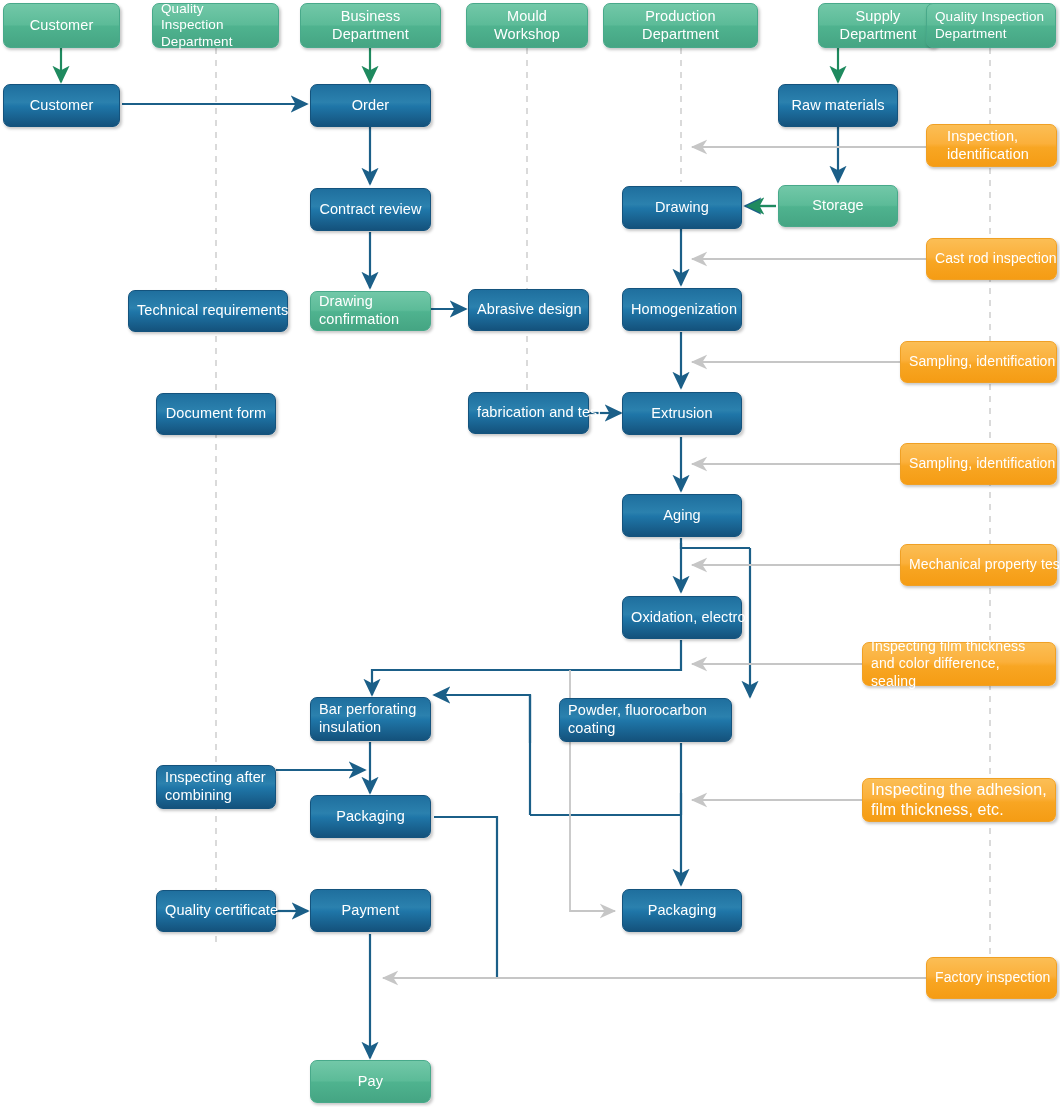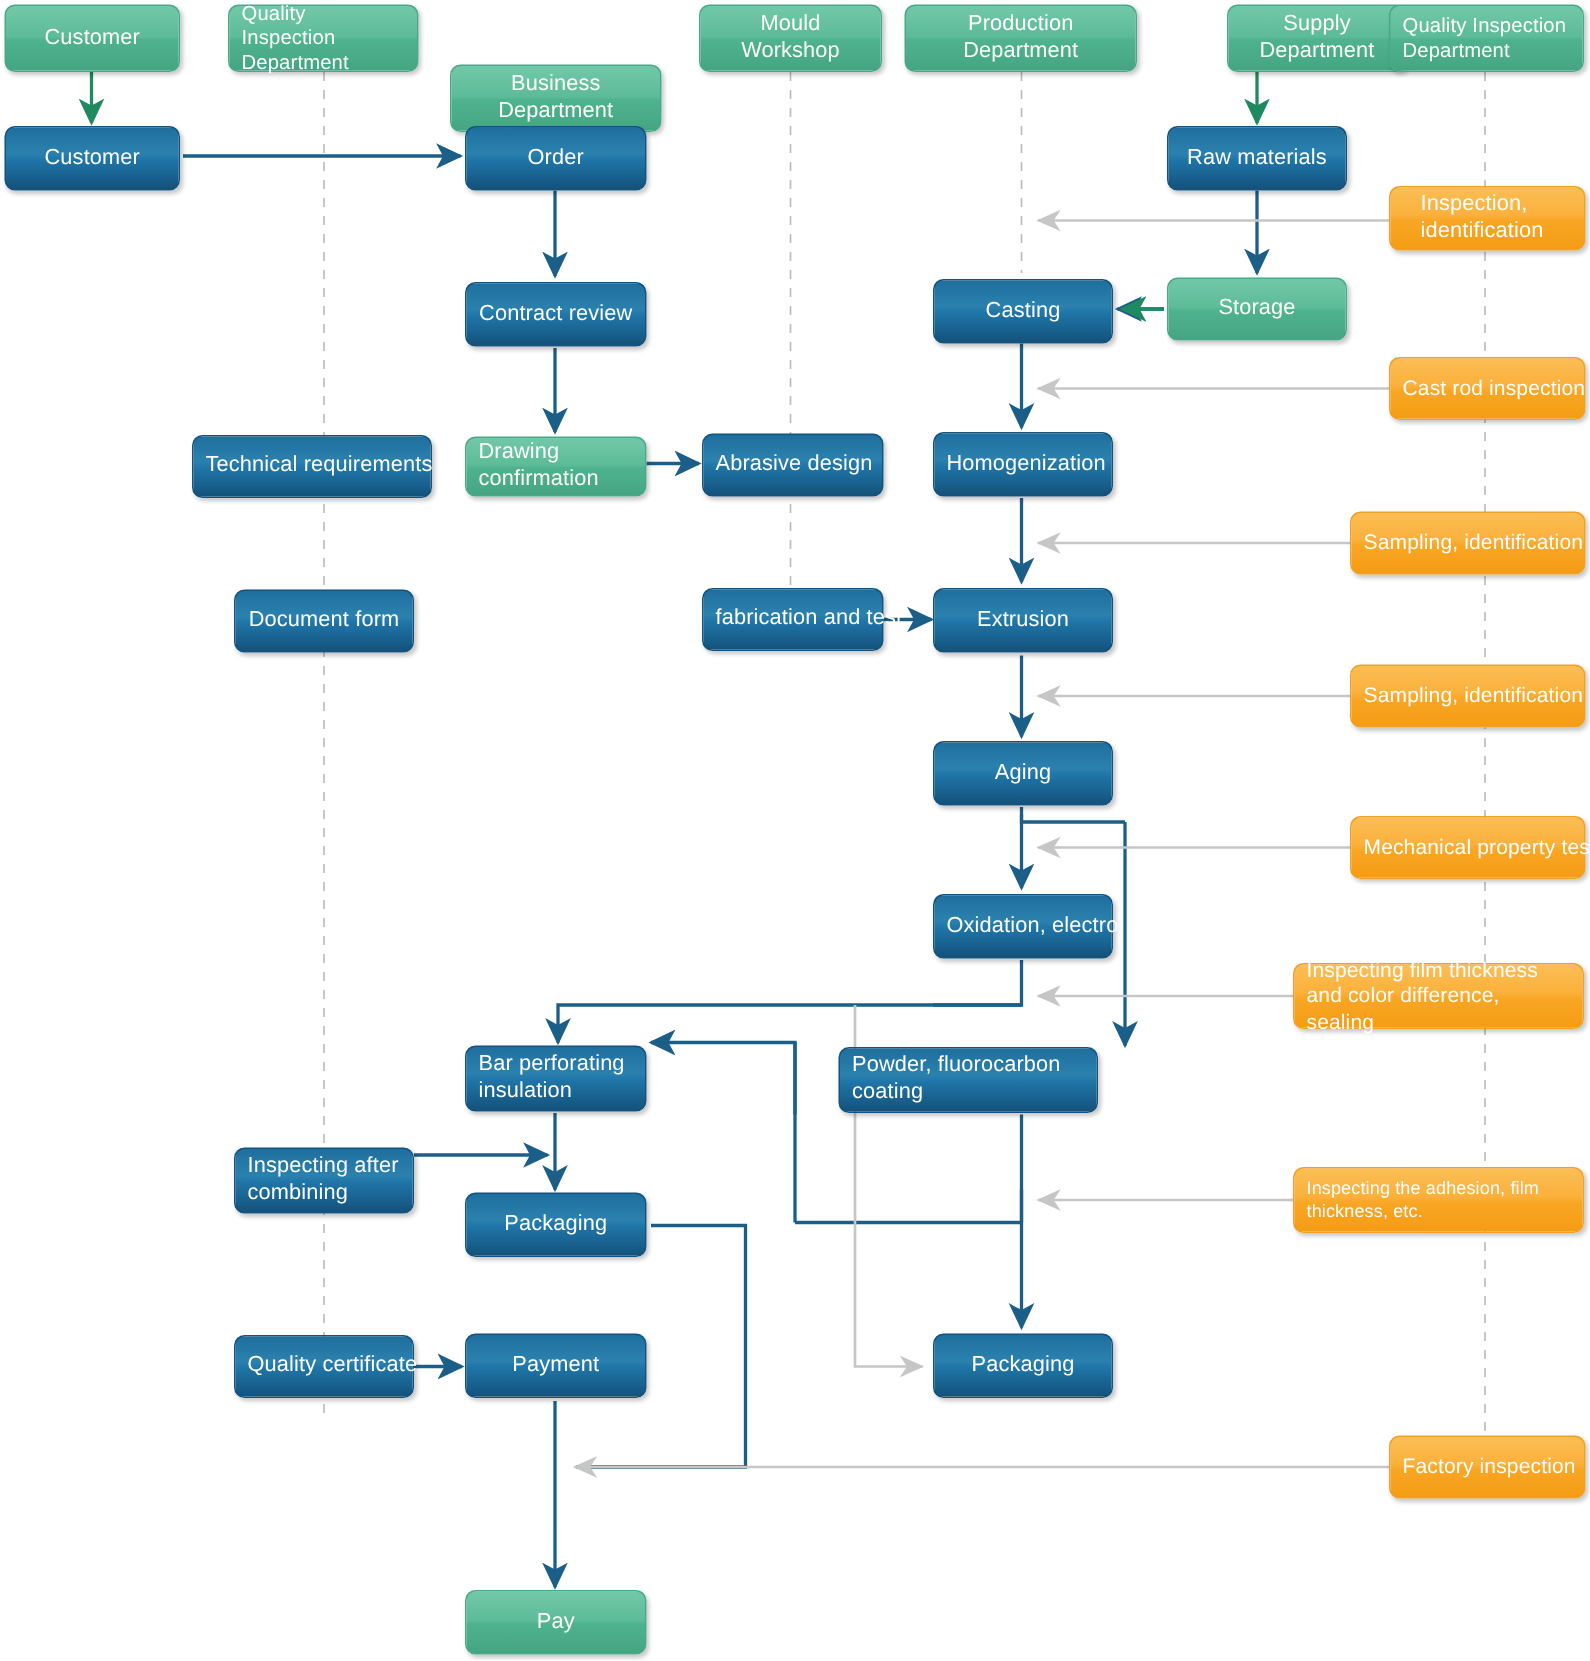--- a/index.html
+++ b/index.html
@@ -99,21 +99,21 @@
       <polyline points="570,670 570,911 615,911"></polyline>
     </g>
   </svg>
 
   <div class="node green wrap" style="left:3px;top:3px;width:117px;height:45px;">
     <span class="lbl">Customer</span>
     </div>
   <div class="node green wrap left" style="left:152px;top:3px;width:127px;height:45px;font-size:13.5px;">
     <span class="lbl">Quality Inspection Department</span>
     </div>
-  <div class="node green wrap" style="left:300px;top:3px;width:141px;height:45px;margin-top:40px;">
+  <div class="node green wrap" style="left:300px;top:3px;width:141px;height:45px;">
     <span class="lbl">Business Department</span>
     </div>
   <div class="node green wrap" style="left:466px;top:3px;width:122px;height:45px;">
     <span class="lbl">Mould Workshop</span>
     </div>
   <div class="node green wrap" style="left:603px;top:3px;width:155px;height:45px;">
     <span class="lbl">Production Department</span>
     </div>
   <div class="node green wrap" style="left:778px;top:3px;width:120px;height:45px;margin-left:40px;">
     <span class="lbl">Supply Department</span>
@@ -156,21 +156,21 @@
 
   <div class="node blue" style="left:778px;top:84px;width:120px;height:43px;">
     <span class="lbl">Raw materials</span>
     </div>
 
   <div class="node green" style="left:778px;top:185px;width:120px;height:42px;">
     <span class="lbl">Storage</span>
     </div>
 
   <div class="node blue" style="left:622px;top:186px;width:120px;height:43px;">
-    <span class="lbl">Casting</span>
+    <span class="lbl">Drawing</span>
     </div>
 
   <div class="node blue" style="left:622px;top:288px;width:120px;height:43px;">
     <span class="lbl">Homogenization</span>
     </div>
 
   <div class="node blue" style="left:622px;top:392px;width:120px;height:43px;">
     <span class="lbl">Extrusion</span>
     </div>
 
@@ -231,21 +231,21 @@
     </div>
 
   <div class="node orange" style="left:900px;top:544px;width:157px;height:42px;font-size:14px;">
     <span class="lbl">Mechanical property test</span>
     </div>
 
   <div class="node orange wrap left" style="left:862px;top:642px;width:194px;height:44px;font-size:14px;">
     <span class="lbl">Inspecting film thickness and color difference, sealing</span>
     </div>
 
-  <div class="node orange wrap left" style="left:862px;top:778px;width:194px;height:44px;font-size:12px;">
+  <div class="node orange wrap left" style="left:862px;top:778px;width:194px;height:44px;font-size:16px;">
     <span class="lbl">Inspecting the adhesion, film thickness, etc.</span>
     </div>
 
   <div class="node orange" style="left:926px;top:957px;width:131px;height:42px;font-size:14px;">
     <span class="lbl">Factory inspection</span>
     </div>
 
 </div>
 
 </body></html>

